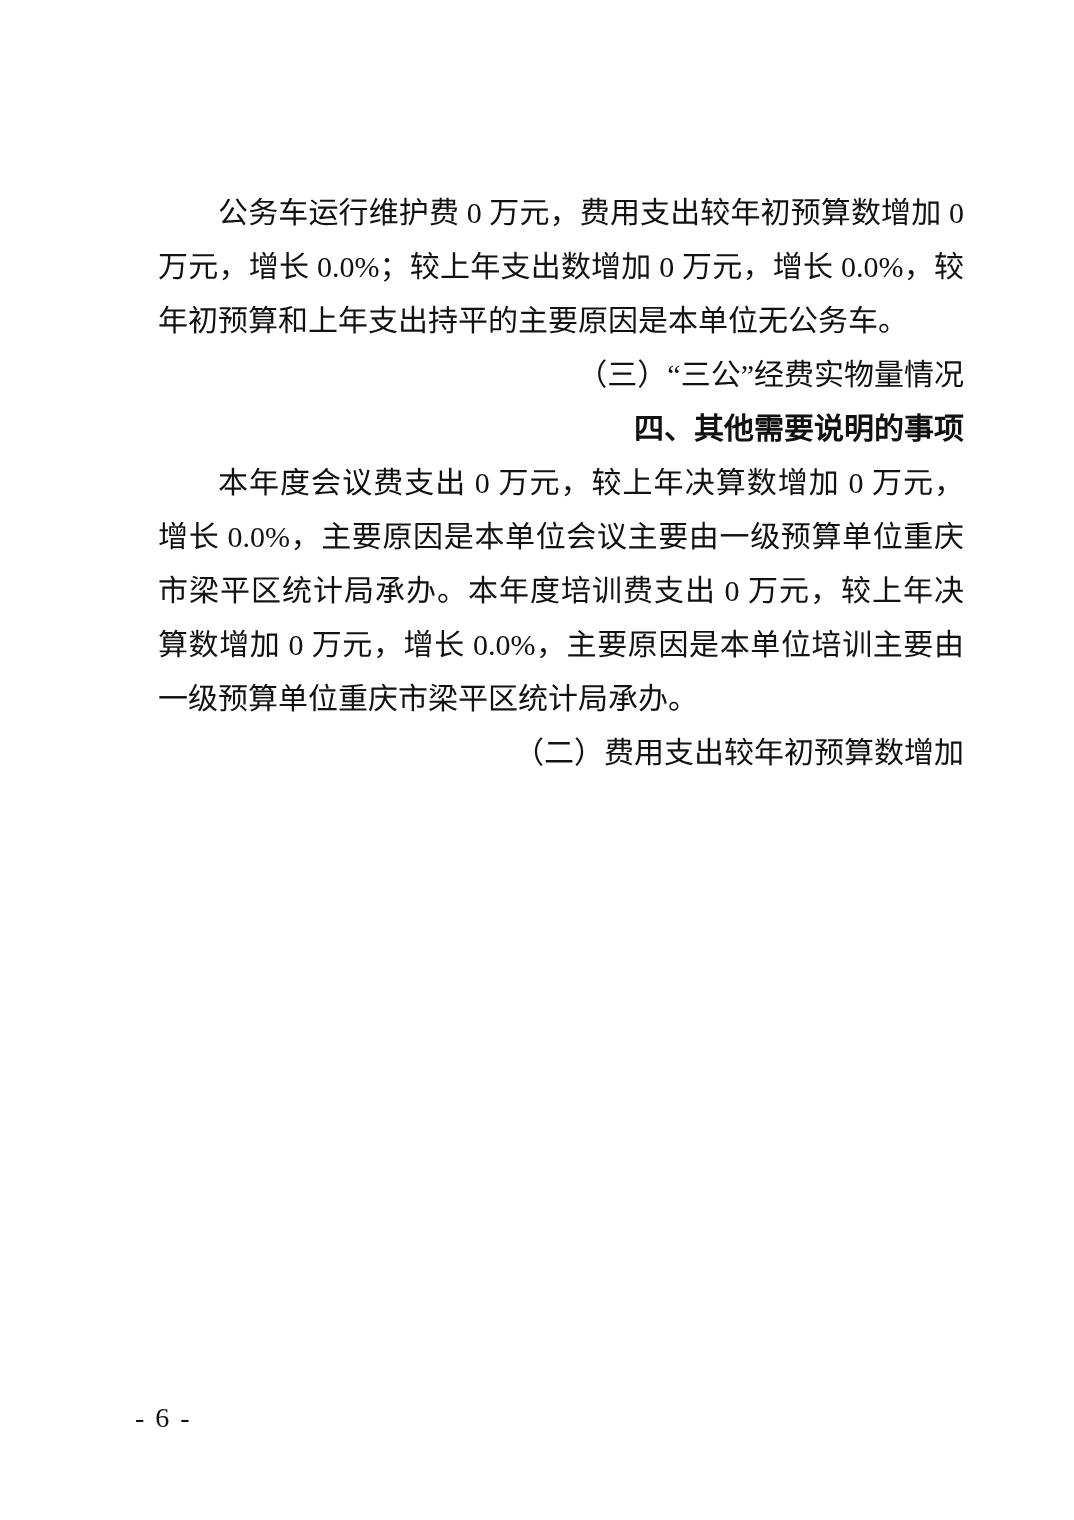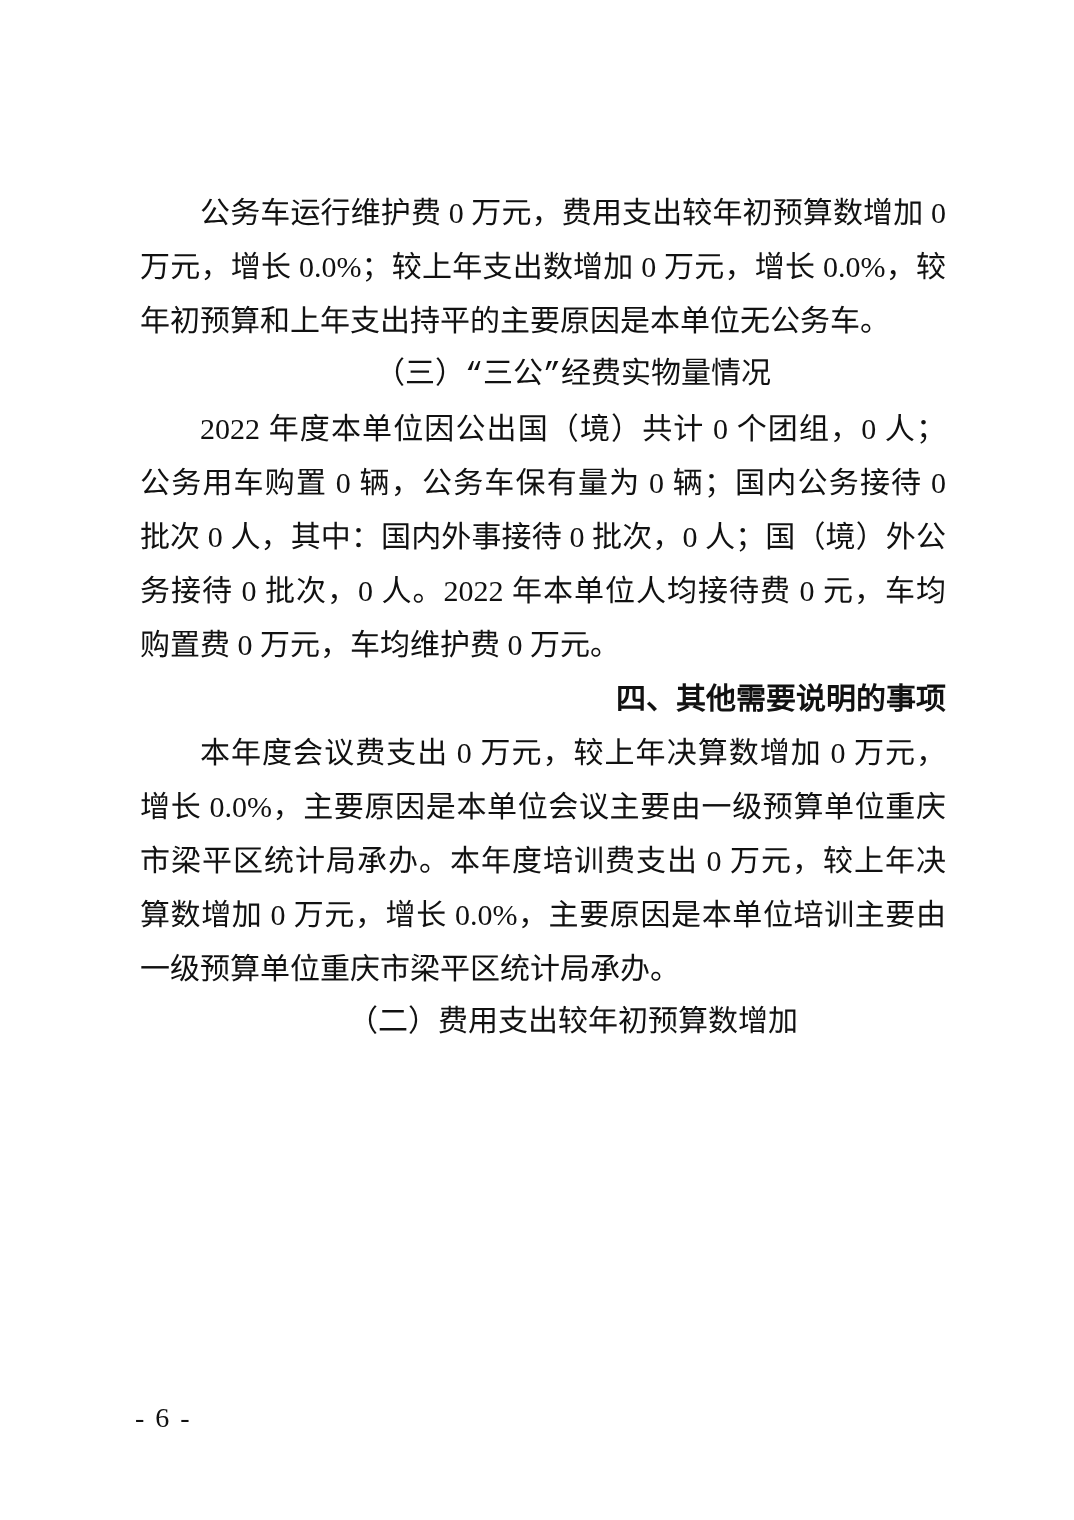--- a/index.html
+++ b/index.html
@@ -11,60 +11,58 @@
     position: relative;
     width: 1074px;
     height: 1520px;
     background: #ffffff;
     color: #111111;
     font-family: "Liberation Serif", "DejaVu Serif", serif;
     overflow: hidden;
   }
   .content {
     position: absolute;
-    left: 140px;
+    left: 158px;
     top: 186px;
     width: 806px;
   }
   .content p {
     margin: 0;
     padding: 0;
     font-size: 30px;
     line-height: 54px;
     text-align: justify;
     text-justify: inter-ideograph;
     text-indent: 2em;
     word-break: break-all;
   }
   .content p.heading {
     font-family: "Liberation Sans", "DejaVu Sans", sans-serif;
     font-weight: 700;
     text-align: right;
   }
   .content p.subheading {
-    text-align: center;
-    font-family: Liberation Mono, monospace;
+    text-align: right;
   }
   .page-number {
     position: absolute;
     left: 135px;
     top: 1398px;
     font-size: 28px;
     line-height: 40px;
     letter-spacing: 2px;
     color: #111111;
     font-family: "Liberation Serif", "DejaVu Serif", serif;
   }
 </style>
 </head>
 <body>
 
 <div class="page">
   <div class="content">
     <p class="body">公务车运行维护费 0 万元，费用支出较年初预算数增加 0 万元，增长 0.0%；较上年支出数增加 0 万元，增长 0.0%，较年初预算和上年支出持平的主要原因是本单位无公务车。</p>
     <p class="subheading">（三）“三公”经费实物量情况</p>
-    <p class="body">2022 年度本单位因公出国（境）共计 0 个团组，0 人；公务用车购置 0 辆，公务车保有量为 0 辆；国内公务接待 0 批次 0 人，其中：国内外事接待 0 批次，0 人；国（境）外公务接待 0 批次，0 人。2022 年本单位人均接待费 0 元，车均购置费 0 万元，车均维护费 0 万元。</p>
     <p class="heading">四、其他需要说明的事项</p>
     <p class="body">本年度会议费支出 0 万元，较上年决算数增加 0 万元，增长 0.0%，主要原因是本单位会议主要由一级预算单位重庆市梁平区统计局承办。本年度培训费支出 0 万元，较上年决算数增加 0 万元，增长 0.0%，主要原因是本单位培训主要由一级预算单位重庆市梁平区统计局承办。</p>
     <p class="subheading">（二）费用支出较年初预算数增加</p>
   </div>
   <div class="page-number">- 6 -</div>
 </div>
 
 </body></html>

